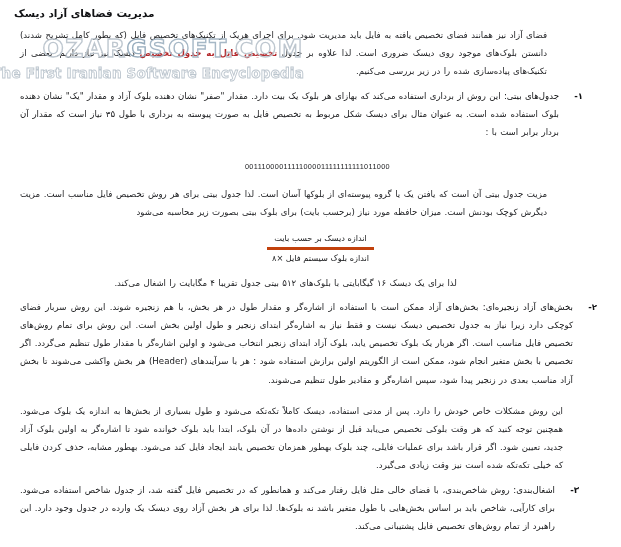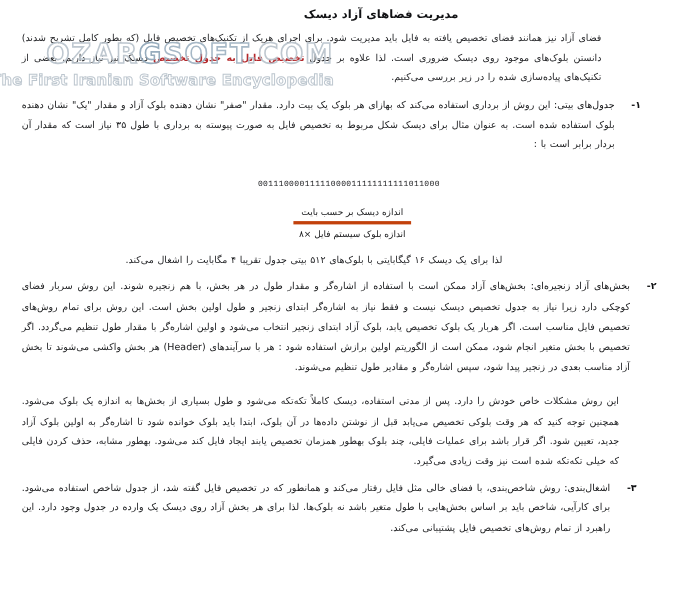--- a/index.html
+++ b/index.html
@@ -21,21 +21,21 @@
     position: relative;
     width: 621px;
     height: 547px;
     box-sizing: border-box;
     padding: 4px 14px 0 14px;
     background: #fff;
   }
 
   
   .doc-title {
-    text-align: right;
+    text-align: left;
     font-size: 10.5px;
     font-weight: bold;
     letter-spacing: 0.1px;
     margin: 3px 0 7px 0;
     padding-right: 190px;
     color: #111214;
     direction: rtl;
   }
 
   
@@ -96,21 +96,21 @@
   }
 
   
   .binary-row {
     text-align: center;
     direction: ltr;
     margin: 13px 0 12px 0;
     padding-left: 14px;
   }
   .binary-code {
-    font-family: Liberation Mono, monospace;
+    font-family: Liberation Sans, sans-serif;
     font-size: 7.3px;
     letter-spacing: 0.35px;
     color: #1b1c1f;
     white-space: nowrap;
   }
 
   
   .formula-wrap {
     display: flex;
     justify-content: center;
@@ -209,20 +209,21 @@
 
   <div class="item item-1">
     <div class="item-marker">۱-</div>
     <div class="item-body"><span class="item-head">جدول‌های بیتی:</span> <span>این روش از برداری استفاده می‌کند که بهازای هر بلوک یک بیت دارد. مقدار "صفر" نشان دهنده بلوک آزاد و مقدار "یک" نشان دهنده بلوک استفاده شده است. به عنوان مثال برای دیسک شکل مربوط به تخصیص فایل به صورت پیوسته به برداری با طول ۳۵ نیاز است که مقدار آن بردار برابر است با :</span></div>
   </div>
 
   <div class="binary-row">
     <span class="binary-code">00111000011111000011111111111011000</span>
   </div>
 
+  <p class="para sub-para">مزیت جدول بیتی آن است که یافتن یک یا گروه پیوسته‌ای از بلوکها آسان است. لذا جدول بیتی برای هر روش تخصیص فایل مناسب است. مزیت دیگرش کوچک بودنش است. میزان حافظه مورد نیاز (برحسب بایت) برای بلوک بیتی بصورت زیر محاسبه می‌شود</p>
 
   <div class="formula-wrap">
     <div class="fraction">
       <div class="fr-num">اندازه دیسک بر حسب بایت</div>
       <div class="fr-den">اندازه بلوک سیستم فایل ×۸</div>
     </div>
   </div>
 
   <p class="para after-formula">لذا برای یک دیسک ۱۶ گیگابایتی با بلوک‌های ۵۱۲ بیتی جدول تقریبا ۴ مگابایت را اشغال می‌کند.</p>
 

